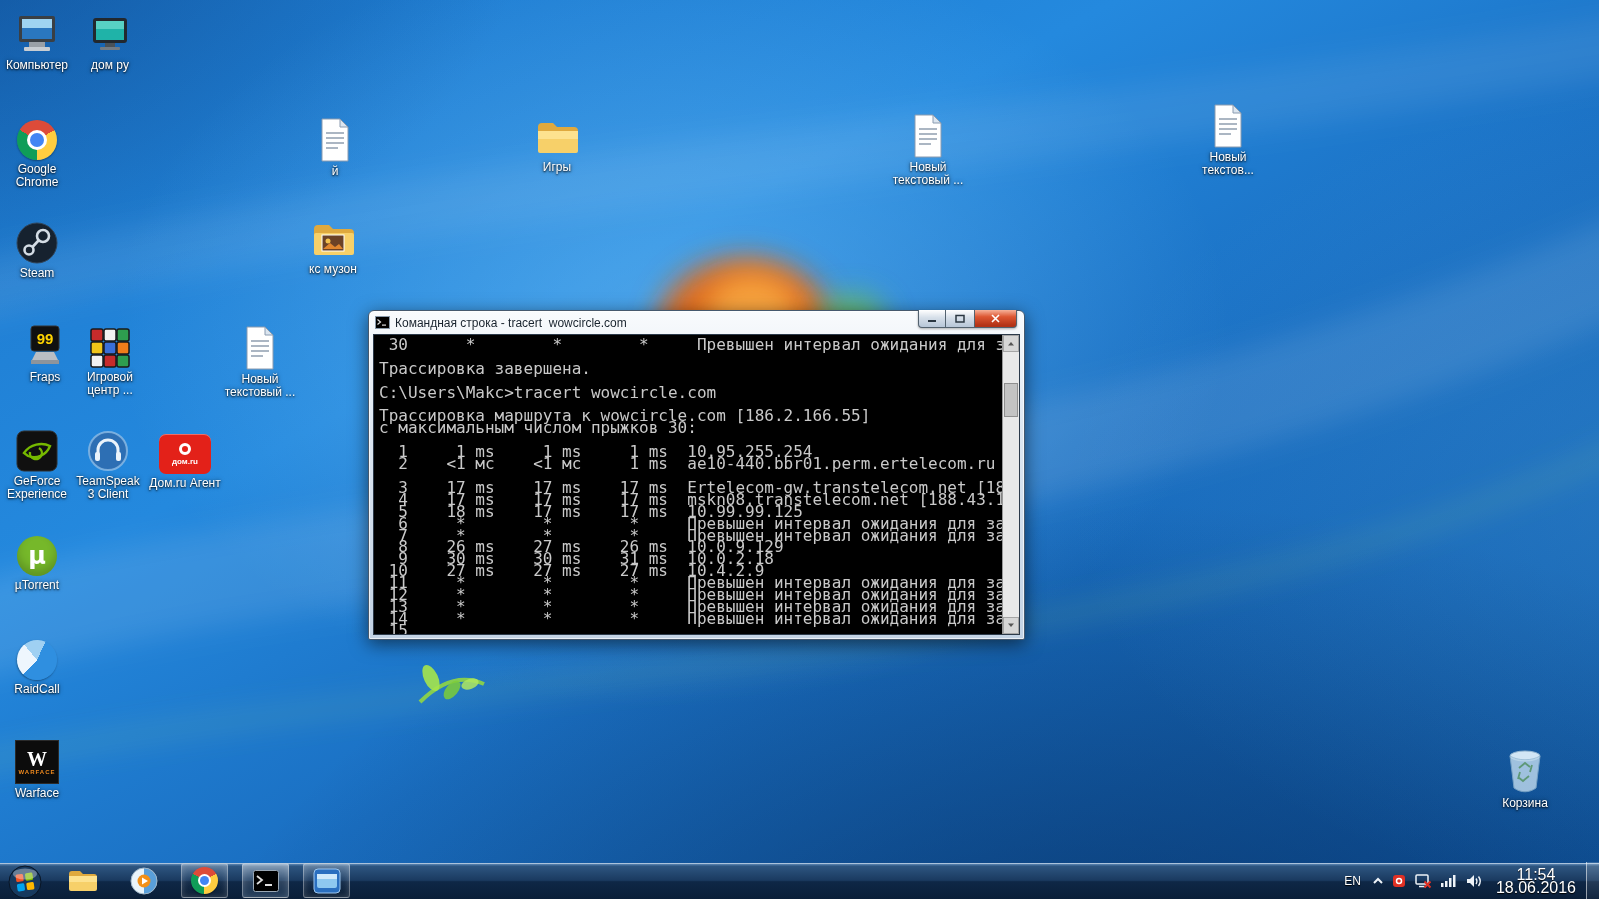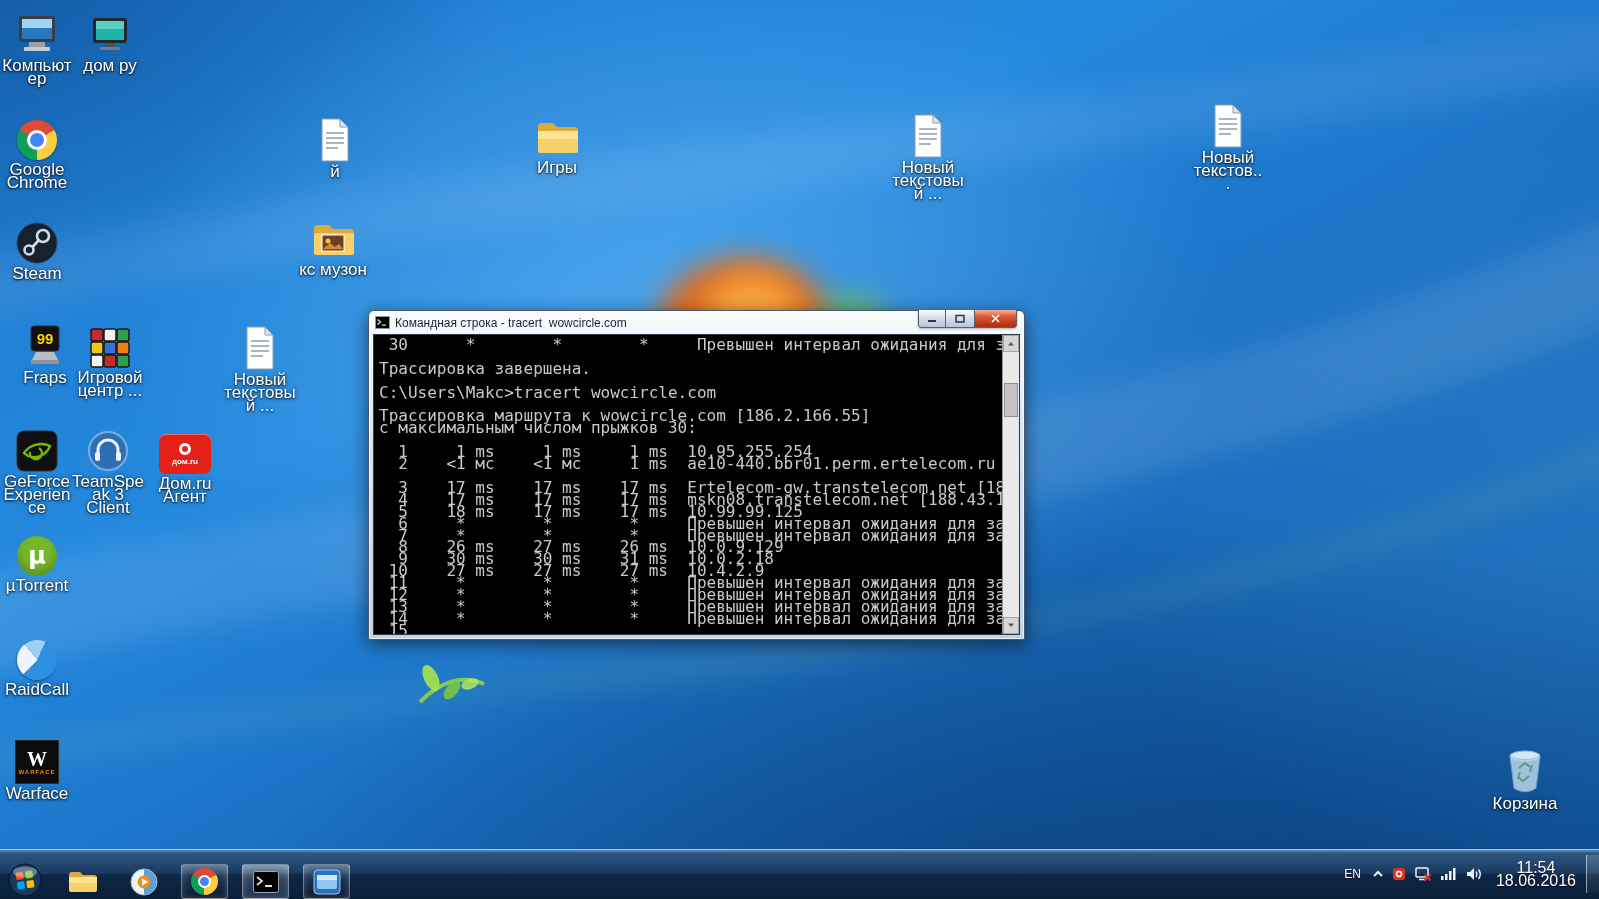--- a/index.html
+++ b/index.html
@@ -14,21 +14,21 @@
       radial-gradient(1100px 700px at 108% 55%, rgba(90,180,240,.25), rgba(90,180,240,0) 60%),
       radial-gradient(1200px 800px at -8% -12%, rgba(8,50,110,.55), rgba(8,50,110,0) 55%),
       radial-gradient(1500px 900px at 70% 118%, rgba(4,30,70,.6), rgba(4,30,70,0) 62%),
       linear-gradient(152deg,#1c77cc 0%,#2489de 34%,#1a6fc2 58%,#0e55a0 100%);
   }
   .bgart { position:absolute; left:0; top:0; }
 
   
   .dicon { position:absolute; width:72px; cursor:default; }
   .dicon .ic { height:50px; display:flex; align-items:flex-end; justify-content:center; }
-  .dicon .lbl { margin-top:3px; font-size:17px; line-height:13px; color:#fff; text-align:center;
+  .dicon .lbl { margin-top:3px; font-size:12px; line-height:13px; color:#fff; text-align:center;
     text-shadow:0 1px 2px rgba(0,0,0,.9),0 0 4px rgba(0,0,0,.55); word-wrap:break-word; }
 
   .chrome-ball { border-radius:50%; position:relative;
     background:conic-gradient(from -60deg,#dd4b39 0 33.4%,#ffcd40 0 66.7%,#0f9d58 0 100%);
     box-shadow:0 1px 2px rgba(0,0,0,.4); }
   .chrome-ball.lg { width:40px; height:40px; }
   .chrome-ball.sm { width:27px; height:27px; }
   .chrome-ball::before { content:""; position:absolute; border-radius:50%; background:#fff; }
   .chrome-ball.lg::before { inset:10px; } .chrome-ball.sm::before { inset:7px; }
   .chrome-ball::after { content:""; position:absolute; border-radius:50%; background:#4285f4; }
@@ -70,21 +70,21 @@
   .console pre { flex:1; font-family:"DejaVu Sans Mono",monospace; font-size:16px;
     line-height:11.9px; color:#c9c9c9; padding:4px 0 0 5px; white-space:pre; overflow:hidden; }
   .sbar { width:17px; background:#e9e9e9; border-left:1px solid #9a9a9a; position:relative; }
   .sarrow { position:absolute; left:0; width:16px; height:17px; background:#d6d6d6;
     border:1px solid #a5a5a5; display:flex; align-items:center; justify-content:center; }
   .sarrow.up { top:0; } .sarrow.down { bottom:0; }
   .sthumb { position:absolute; left:1px; top:48px; width:14px; height:34px;
     background:#c3c3c3; border:1px solid #8f8f8f; }
 
   
-  .taskbar { position:absolute; left:0; bottom:0; width:1599px; height:50px; display:flex; align-items:flex-end;
+  .taskbar { position:absolute; left:0; bottom:0; width:1599px; height:36px; display:flex; align-items:flex-start;
     background:linear-gradient(180deg,#6f9cc9 0%,#2d5580 9%,#1a3a60 48%,#0e2746 52%,#0a1e38 100%);
     box-shadow:inset 0 1px 0 rgba(255,255,255,.45); }
   .start-orb { width:40px; height:38px; margin-left:5px; display:flex; align-items:center; justify-content:center; }
   .task-btn { width:47px; height:35px; margin-left:14px; display:flex; align-items:center;
     justify-content:center; border-radius:3px; }
   .task-btn.running { border:1px solid rgba(255,255,255,.38);
     background:linear-gradient(rgba(255,255,255,.25),rgba(255,255,255,.06) 45%,rgba(0,0,0,.12));
     box-shadow:inset 0 0 7px rgba(255,255,255,.22); }
   .task-btn.active { background:linear-gradient(rgba(255,255,255,.42),rgba(255,255,255,.15) 45%,rgba(70,110,150,.25)); }
   .tray { margin-left:auto; display:flex; align-items:center; height:100%; }

